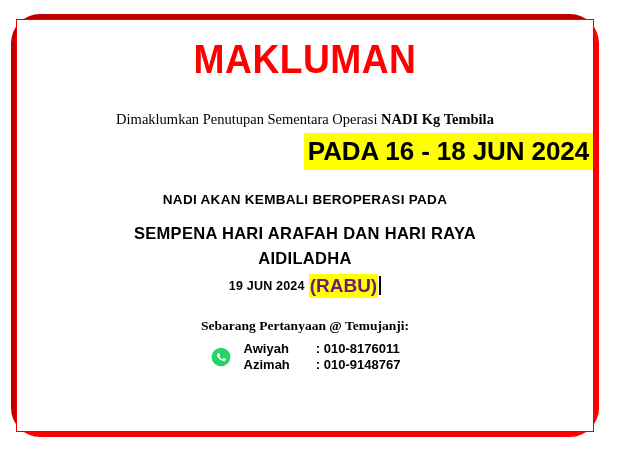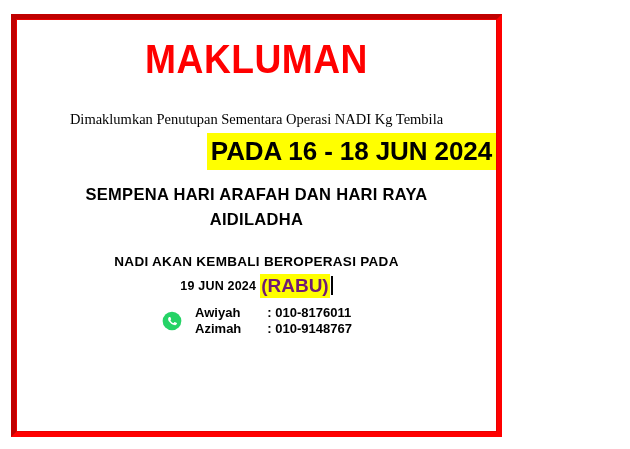--- a/index.html
+++ b/index.html
@@ -13,30 +13,31 @@
     font-family: "Liberation Sans", sans-serif;
     overflow: hidden;
     position: relative;
   }
 
   
   #notice-frame {
     position: absolute;
     left: 11px;
     top: 14px;
-    width: 491px;
+    width: 588px;
     height: 423px;
     box-sizing: border-box;
     background: #ffffff;
     border-style: solid;
     border-width: 5px;
     border-top-color: #c00000;
     border-left-color: #c00000;
     border-right-color: #ff0000;
     border-bottom-color: #ff0000;
+    border-radius: 29px;
   }
   #notice-inner {
     position: absolute;
     inset: 0;
     box-sizing: border-box;
     border: 1px solid #e80000;
     background: #ffffff;
     overflow: hidden;
   }
 
@@ -63,21 +64,21 @@
   
   #intro-line {
     font-family: "Liberation Serif", serif;
     font-size: 14.5px;
     line-height: 18px;
     text-align: center;
     color: #000000;
     margin-top: 29px;
   }
   #intro-line .bold {
-    font-weight: normal;
+    font-weight: bold;
   }
 
   
   #main-date-row {
     text-align: right;
     margin-top: 8px;
     line-height: 30px;
   }
   #main-date {
     font-family: "Liberation Sans", sans-serif;
@@ -211,31 +212,32 @@
 
       <div id="intro-line">
         <span>Dimaklumkan Penutupan Sementara Operasi </span><span class="bold">NADI Kg Tembila</span>
       </div>
 
       <div id="main-date-row">
         <span id="main-date">PADA 16 - 18 JUN 2024</span>
       </div>
 
 
+      <div id="reopen-lead">NADI AKAN KEMBALI BEROPERASI PADA</div>
+
       <div id="reason-block">
         <div>SEMPENA HARI ARAFAH DAN HARI RAYA</div>
         <div>AIDILADHA</div>
       </div>
 
-      <div id="reopen-lead">NADI AKAN KEMBALI BEROPERASI PADA</div>
-
       <div id="reopen-date-row">
         <span id="reopen-date">19 JUN 2024</span><span id="reopen-day">(RABU)</span><span id="text-caret"></span>
       </div>
 
+      <div id="contact-heading">Sebarang Pertanyaan @ Temujanji:</div>
 
       <div id="contact-list">
         <span id="whatsapp-icon">
           <svg viewBox="0 0 32 32" width="22" height="22" aria-hidden="true">
             <circle cx="16" cy="16" r="14.5" fill="#ffffff"></circle>
             <circle cx="16" cy="16" r="13.6" fill="#25D366"></circle>
             <path fill="#ffffff" d="M22.1 18.6c-.3-.2-1.9-1-2.2-1.1-.3-.1-.5-.1-.7.2
               -.2.3-.7.9-.9 1.1-.2.2-.3.2-.6.1-.3-.1-1.3-.5-2.4-1.5
               -.9-.8-1.4-1.7-1.6-2-.2-.3 0-.5.1-.6.1-.2.4-.5.6-.7
               .1-.2.2-.3.3-.5.1-.2 0-.4 0-.5 0-.2-.7-1.8-1-2.4

